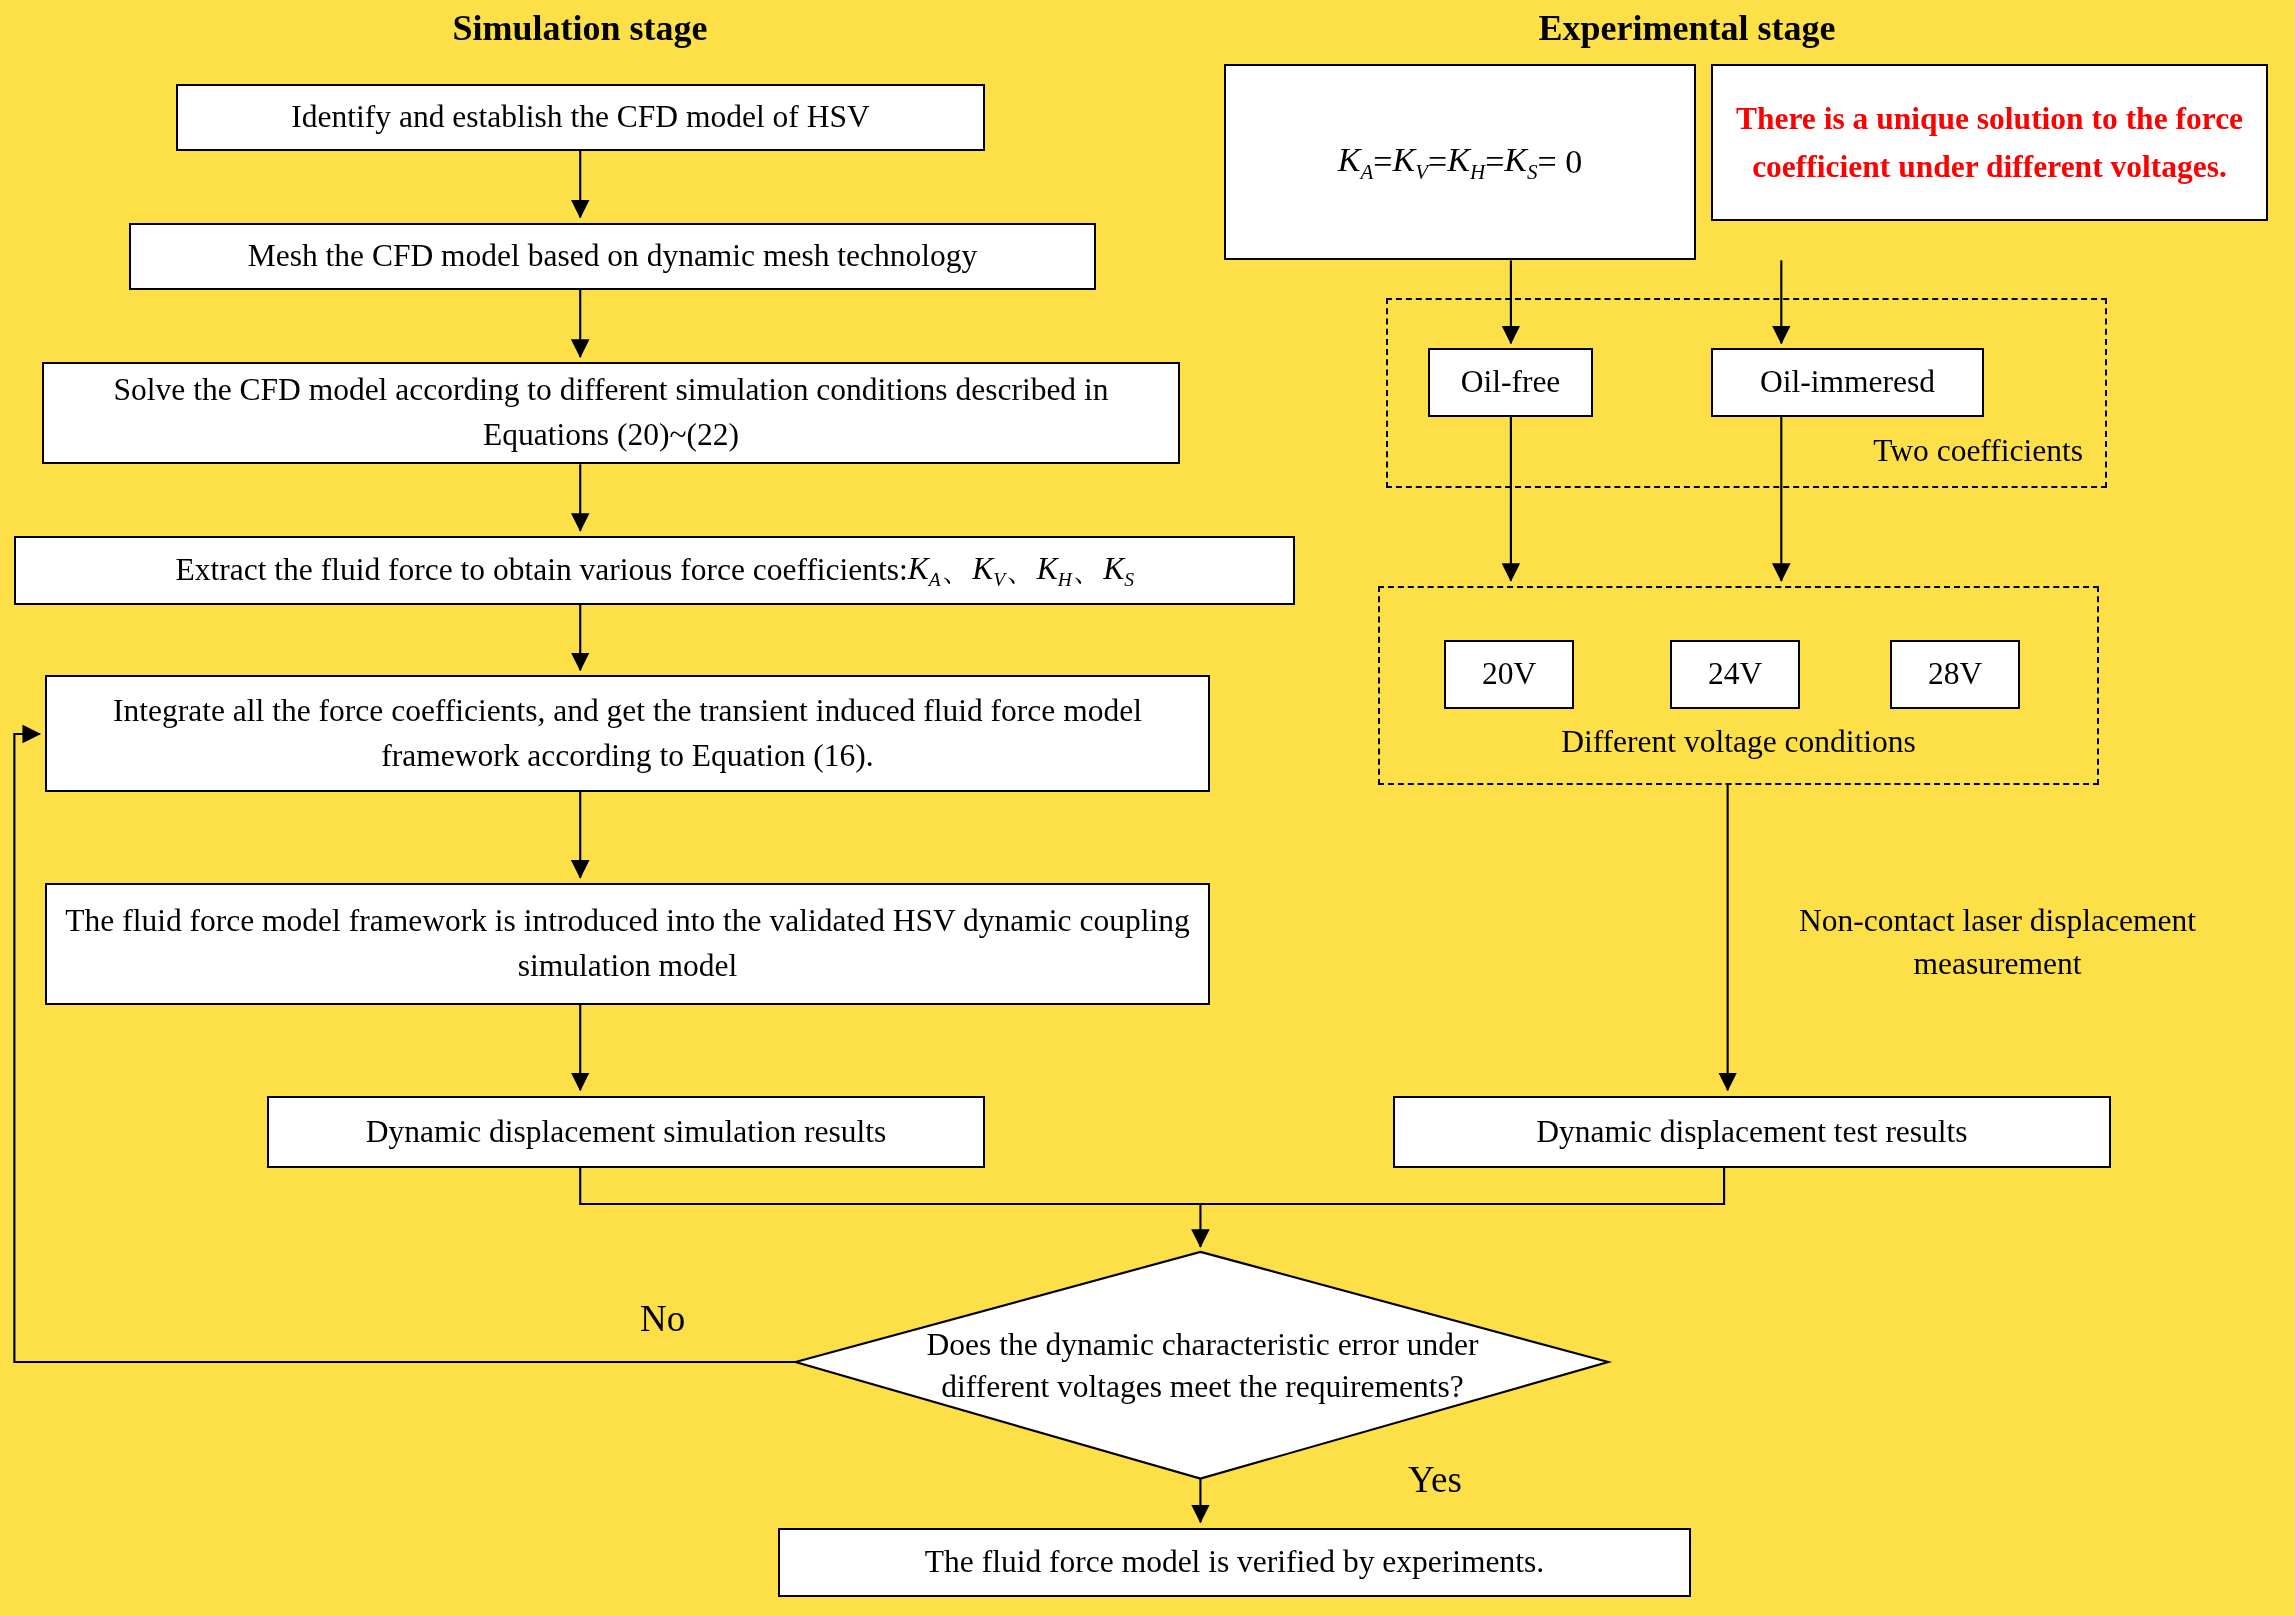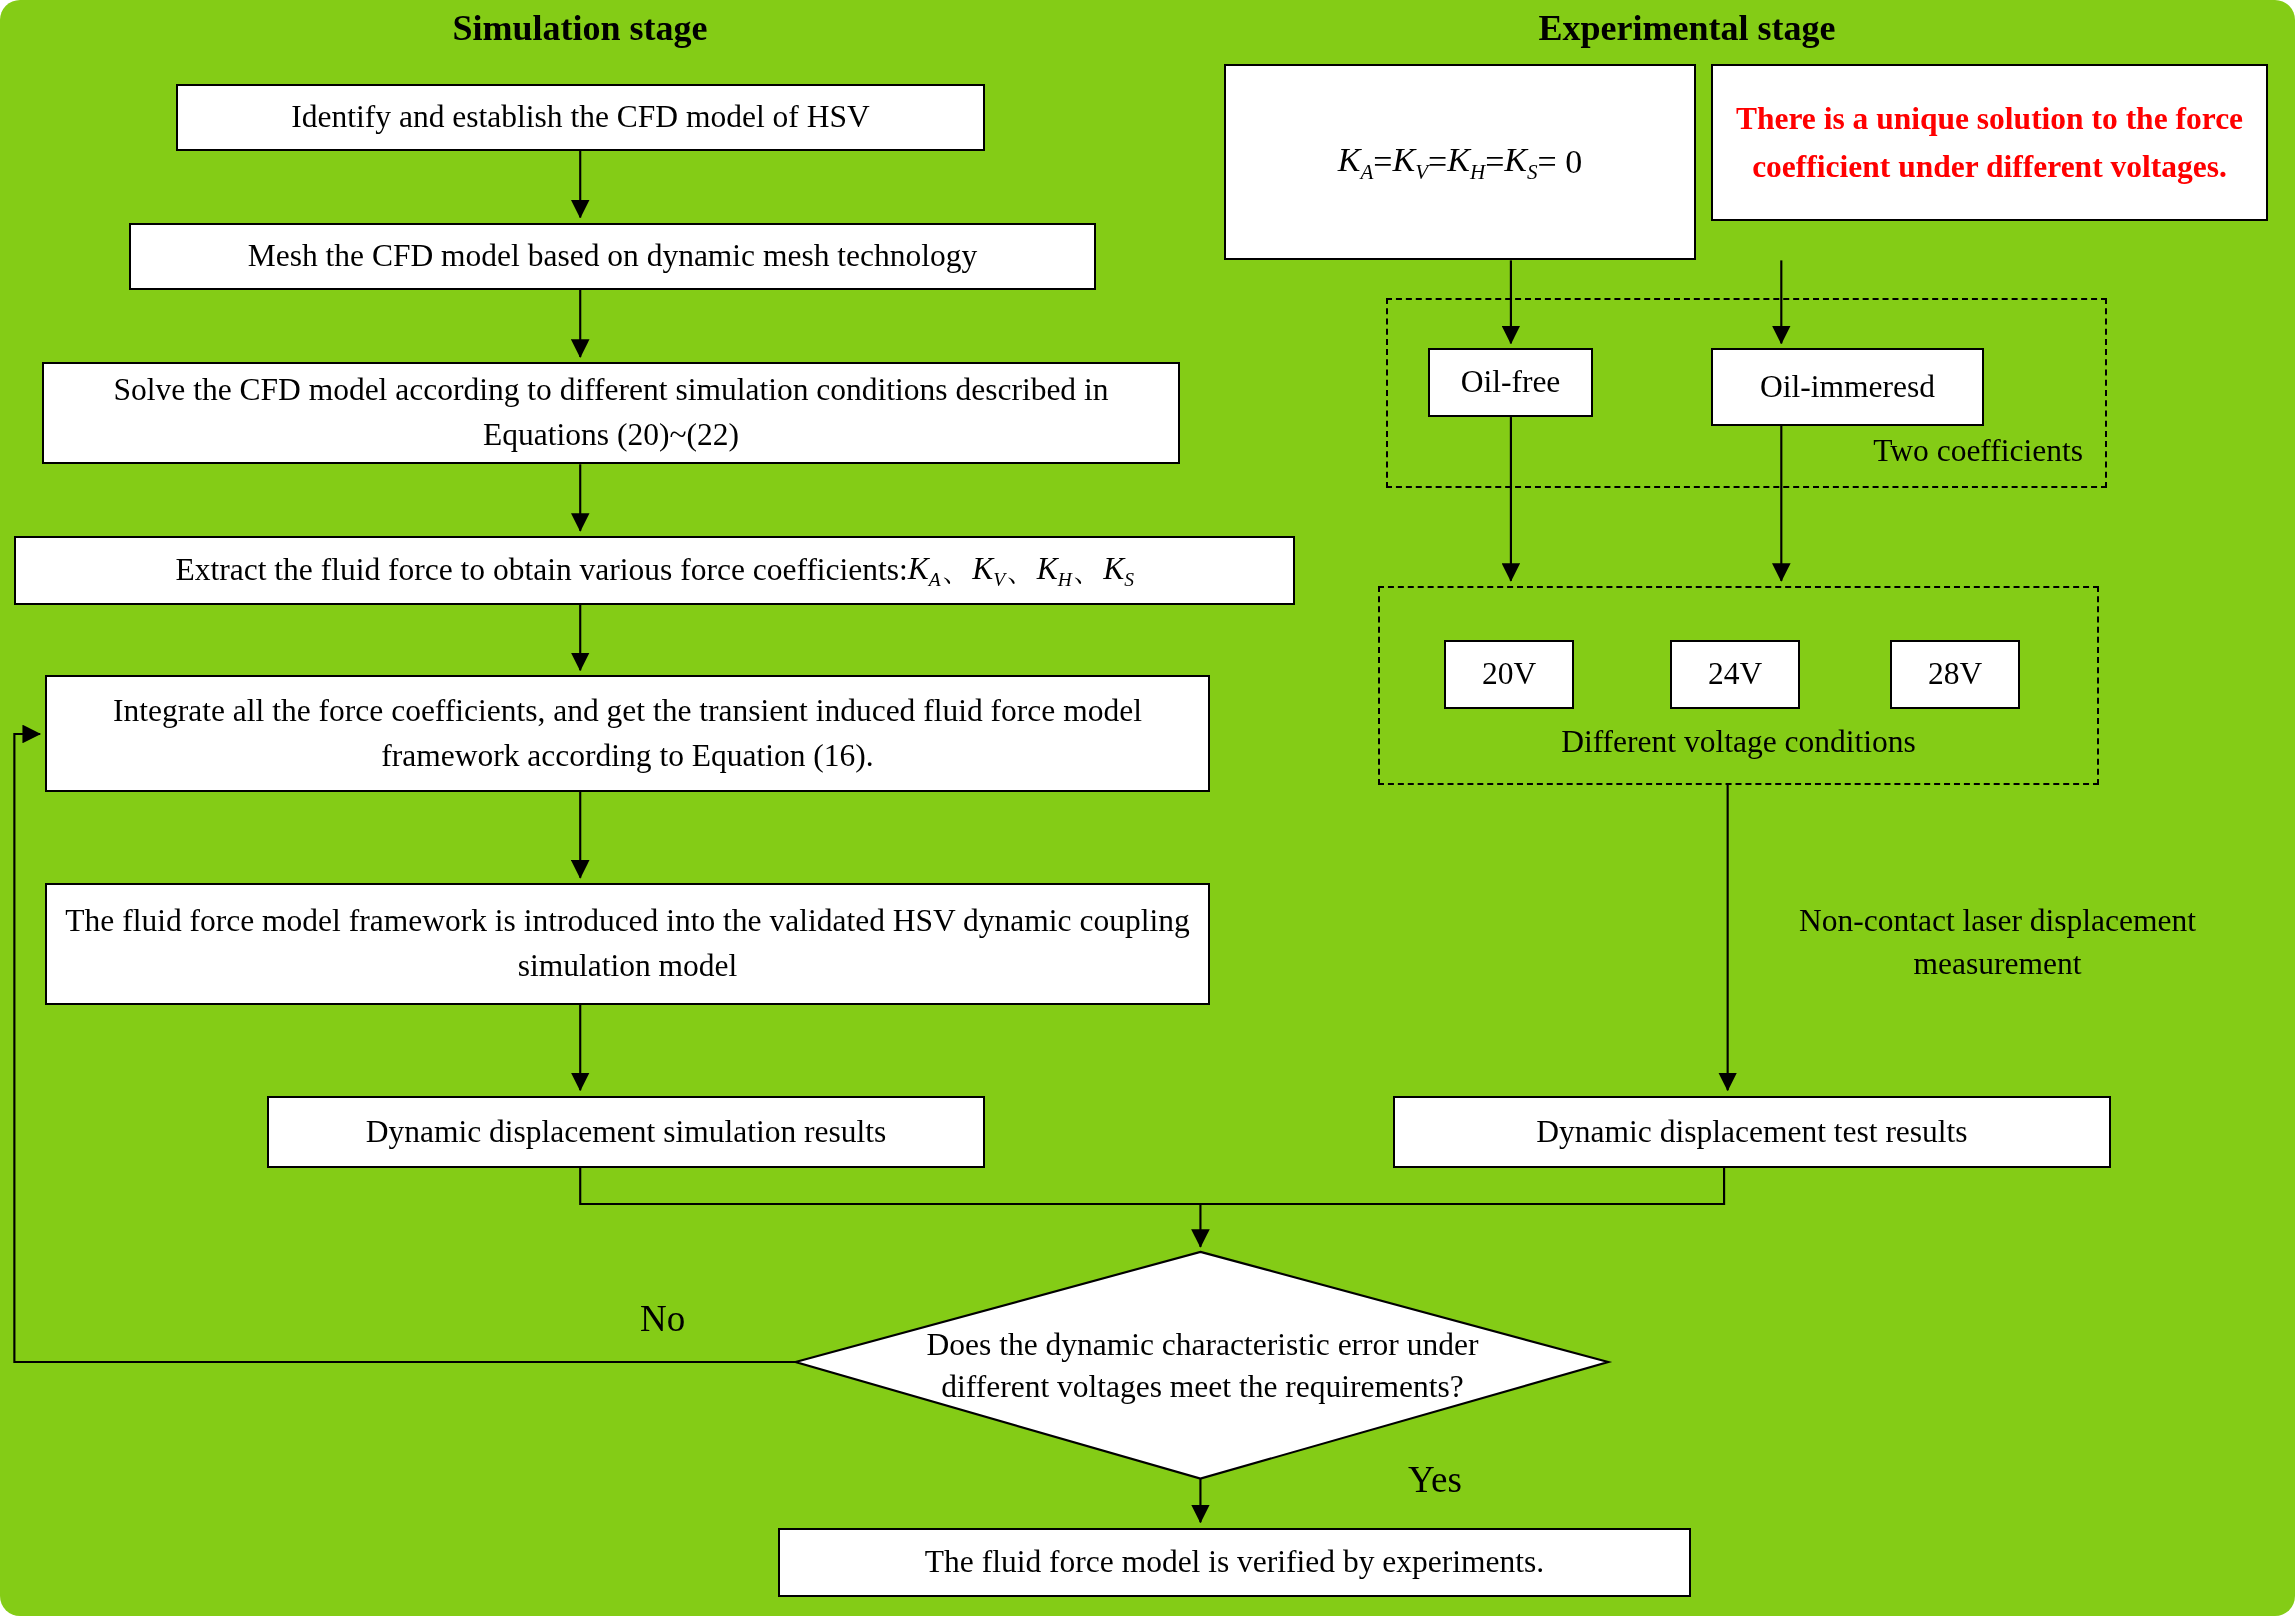--- a/index.html
+++ b/index.html
@@ -2,23 +2,22 @@
 <html style="font-size:11.4px"><head>
 <meta charset="utf-8">
 <style>
   * { margin: 0; padding: 0; box-sizing: border-box; }
   html, body { background: #ffffff; }
   body { font-family: "Liberation Serif", "DejaVu Serif", serif; color: #000; }
   .page {
     position: relative;
     width: 2295px;
     height: 1616px;
-    background: #84cc16;
+    background: #fde047;
     overflow: hidden;
-    border-radius: 20px;
   }
   svg.layer {
     position: absolute;
     left: 0; top: 0;
     width: 2295px; height: 1616px;
   }
   .title {
     position: absolute;
     font-size: 36px;
     font-weight: bold;
@@ -114,21 +113,21 @@
   <div class="box" style="left:14.3px; top:536px; width:1281px; height:69px;">Extract the fluid force to obtain various force coefficients: <i class="mi">K<sub>A</sub></i>、 <i class="mi">K<sub>V</sub></i>、 <i class="mi">K<sub>H</sub></i>、 <i class="mi">K<sub>S</sub></i></div>
   <div class="box" style="left:45px; top:675px; width:1165px; height:117px;">Integrate all the force coefficients, and get the transient induced fluid force model framework according to Equation (16).</div>
   <div class="box" style="left:267px; top:1096px; width:718px; height:72px;">Dynamic displacement simulation results</div>
   <div class="box" style="left:45px; top:883px; width:1165px; height:122px;">The fluid force model framework is introduced into the validated HSV dynamic coupling simulation model</div>
 
   <div class="box math" style="left:1224px; top:64px; width:472px; height:196px;"><i class="mi">K<sub>A</sub></i> = <i class="mi">K<sub>V</sub></i> = <i class="mi">K<sub>H</sub></i> = <i class="mi">K<sub>S</sub></i> = 0</div>
   <div class="box red" style="left:1711px; top:64px; width:557px; height:157px;">There is a unique solution to the force coefficient under different voltages.</div>
 
   <div class="dashed" style="left:1386px; top:298px; width:721px; height:190px;"></div>
   <div class="box" style="left:1428px; top:348px; width:165px; height:69px;">Oil-free</div>
-  <div class="box" style="left:1711px; top:348px; width:273px; height:78px;">Oil-immeresd</div>
+  <div class="box" style="left:1711px; top:348px; width:273px; height:69px;">Oil-immeresd</div>
   <div class="label" style="left:1682px; top:430px; width:401px; text-align:right;">Two coefficients</div>
 
   <div class="dashed" style="left:1378px; top:586px; width:721px; height:199px;"></div>
   <div class="box" style="left:1444px; top:640px; width:130px; height:69px;">20V</div>
   <div class="box" style="left:1670px; top:640px; width:130px; height:69px;">24V</div>
   <div class="box" style="left:1890px; top:640px; width:130px; height:69px;">28V</div>
   <div class="label" style="left:1378px; top:721px; width:721px; text-align:center;">Different voltage conditions</div>
 
   <div class="label" style="left:1747px; top:900px; width:501px; text-align:center;">Non-contact laser displacement measurement</div>
 

